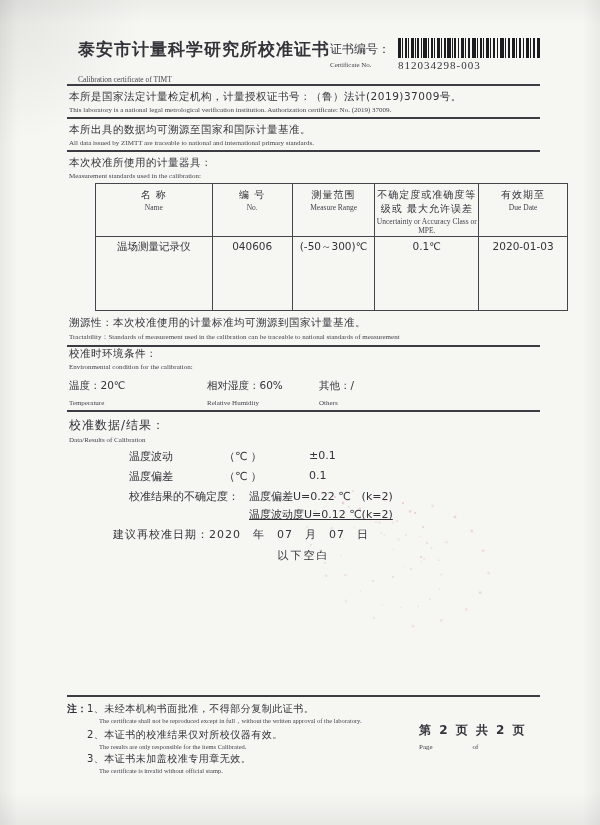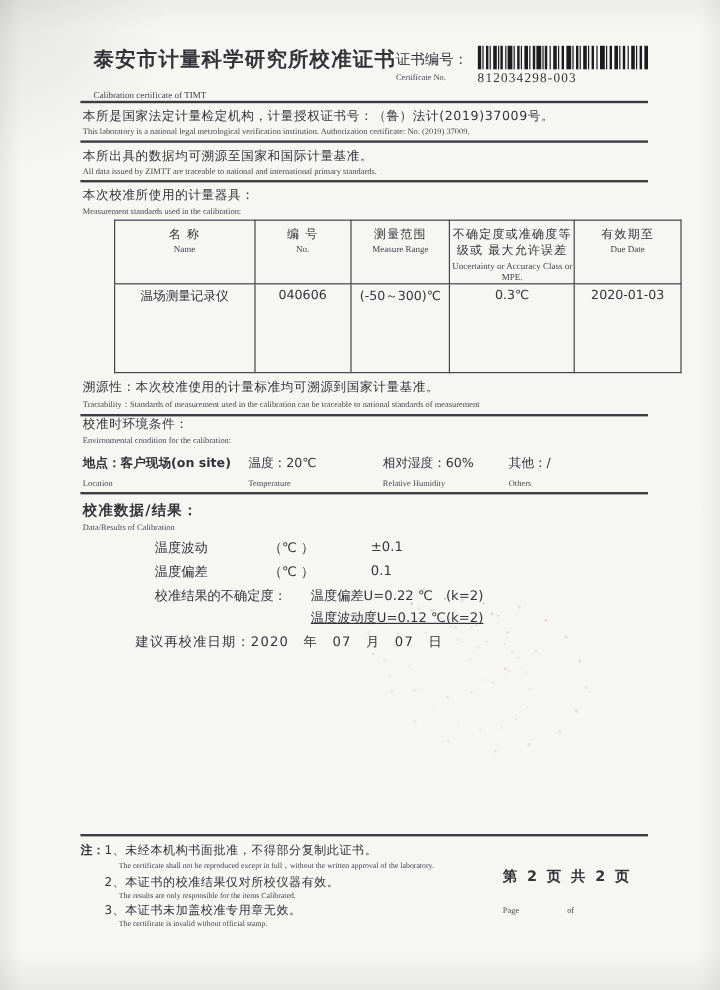--- a/index.html
+++ b/index.html
@@ -51,24 +51,24 @@
 
   
   .env-head{ padding:0 2px 0 2px; }
   .env-row{ display:grid; grid-template-columns:138px 112px 105px auto; padding:8px 2px 3px 2px; border-bottom:2px solid #3c3c42; }
   .env-cn{ font-size:10.5px; white-space:nowrap; }
   .env-val-loc{ font-weight:bold; }
   .env-en{ font-size:7px; margin-top:6px; }
 
   
   .res-head{ padding:5px 2px 0 2px; }
-  .res-head .stmt-cn{ font-size:12px; font-weight:bold; letter-spacing:1px; }
+  .res-head .stmt-cn{ font-size:12px; font-weight:normal; letter-spacing:1px; }
   .res-row{ display:grid; grid-template-columns:95px 85px auto; padding-left:62px; font-size:11px; margin-top:5px; }
   .unc-row{ display:flex; padding-left:62px; font-size:11px; margin-top:5px; }
-  .unc-lines{ margin-left:20px; }
+  .unc-lines{ margin-left:10px; }
   .unc-lines div+div{ margin-top:3px;text-decoration:underline; }
   .recal{ padding-left:46px; font-size:11px; margin-top:5px; letter-spacing:1px; }
   .blank-below{ text-align:center; font-size:11px; margin-top:6px; letter-spacing:2px; }
 
   
   .stamp{ position:absolute; left:322px; top:492px; width:140px; height:120px; pointer-events:none; }
   .stamp i{ position:absolute; width:2px; height:2px; border-radius:50%; background:rgba(196,60,80,0.28);
     box-shadow: 12px 4px rgba(196,60,80,0.22), 30px -2px rgba(200,70,90,0.20), 48px 6px rgba(196,60,80,0.25),
       64px 2px rgba(196,60,80,0.18), 80px 10px rgba(200,70,90,0.25), 92px 20px rgba(196,60,80,0.22),
       100px 34px rgba(196,60,80,0.20), 104px 50px rgba(200,70,90,0.18), 98px 64px rgba(196,60,80,0.22),
@@ -80,21 +80,21 @@
   .stamp i:nth-child(3){ left:44px; top:22px; transform:scale(.9) rotate(20deg); opacity:.6; }
 
   
   .footer{ position:absolute; left:67px; top:695px; width:473px; border-top:2px solid #3c3c42; padding-top:5px; }
   .notes{ display:flex; }
   .note-label{ font-size:10px; font-weight:bold; flex:0 0 20px; }
   .note-cn{ font-size:10px; letter-spacing:0.5px; }
   .note-en{ font-size:6.5px; margin:1px 0 2px 12px; }
   .page-info{ position:absolute; left:352px; top:25px; width:120px; }
   .page-cn{ font-size:12px; font-weight:bold; letter-spacing:2px; white-space:nowrap; }
-  .page-en-row{ display:flex; margin-top:16px; font-size:7px; }
+  .page-en-row{ display:flex; margin-top:4px; font-size:7px; }
   .page-of{ margin-left:40px; }
 </style>
 </head>
 <body>
 
 <div class="sheet">
   <div class="content">
 
     <div class="header">
       <div>
@@ -195,40 +195,36 @@
             <div class="th-cn">有效期至</div>
             <div class="th-en en">Due Date</div>
           </th>
         </tr>
       </thead>
       <tbody>
         <tr>
           <td>温场测量记录仪</td>
           <td>040606</td>
           <td>(-50～300)℃</td>
-          <td>0.3℃</td>
+          <td>0.1℃</td>
           <td>2020-01-03</td>
         </tr>
       </tbody>
     </table>
 
     <div class="trace">
       <div class="stmt-cn">溯源性：本次校准使用的计量标准均可溯源到国家计量基准。</div>
       <div class="stmt-en en">Tractability：Standards of measurement used in the calibration can be traceable to national standards of measurement</div>
     </div>
 
     <div class="env-head">
       <div class="stmt-cn">校准时环境条件：</div>
       <div class="stmt-en en">Environmental condition for the calibration:</div>
     </div>
     <div class="env-row">
-      <div>
-        <div class="env-cn env-val-loc">地点：客户现场(on site)</div>
-        <div class="env-en en">Location</div>
-      </div>
       <div>
         <div class="env-cn">温度：20℃</div>
         <div class="env-en en">Temperature</div>
       </div>
       <div>
         <div class="env-cn">相对湿度：60%</div>
         <div class="env-en en">Relative Humidity</div>
       </div>
       <div>
         <div class="env-cn">其他：/</div>
@@ -251,20 +247,21 @@
       <span>0.1</span>
     </div>
     <div class="unc-row">
       <span>校准结果的不确定度：</span>
       <span class="unc-lines">
         <div>温度偏差U=0.22 ℃　(k=2)</div>
         <div>温度波动度U=0.12 ℃(k=2)</div>
       </span>
     </div>
     <div class="recal">建议再校准日期：2020　年　07　月　07　日</div>
+    <div class="blank-below">以下空白</div>
   </div>
 
   <div class="stamp">
       <i></i>
       <i></i>
       <i></i>
     </div>
 
   <div class="footer">
     <div class="notes">

